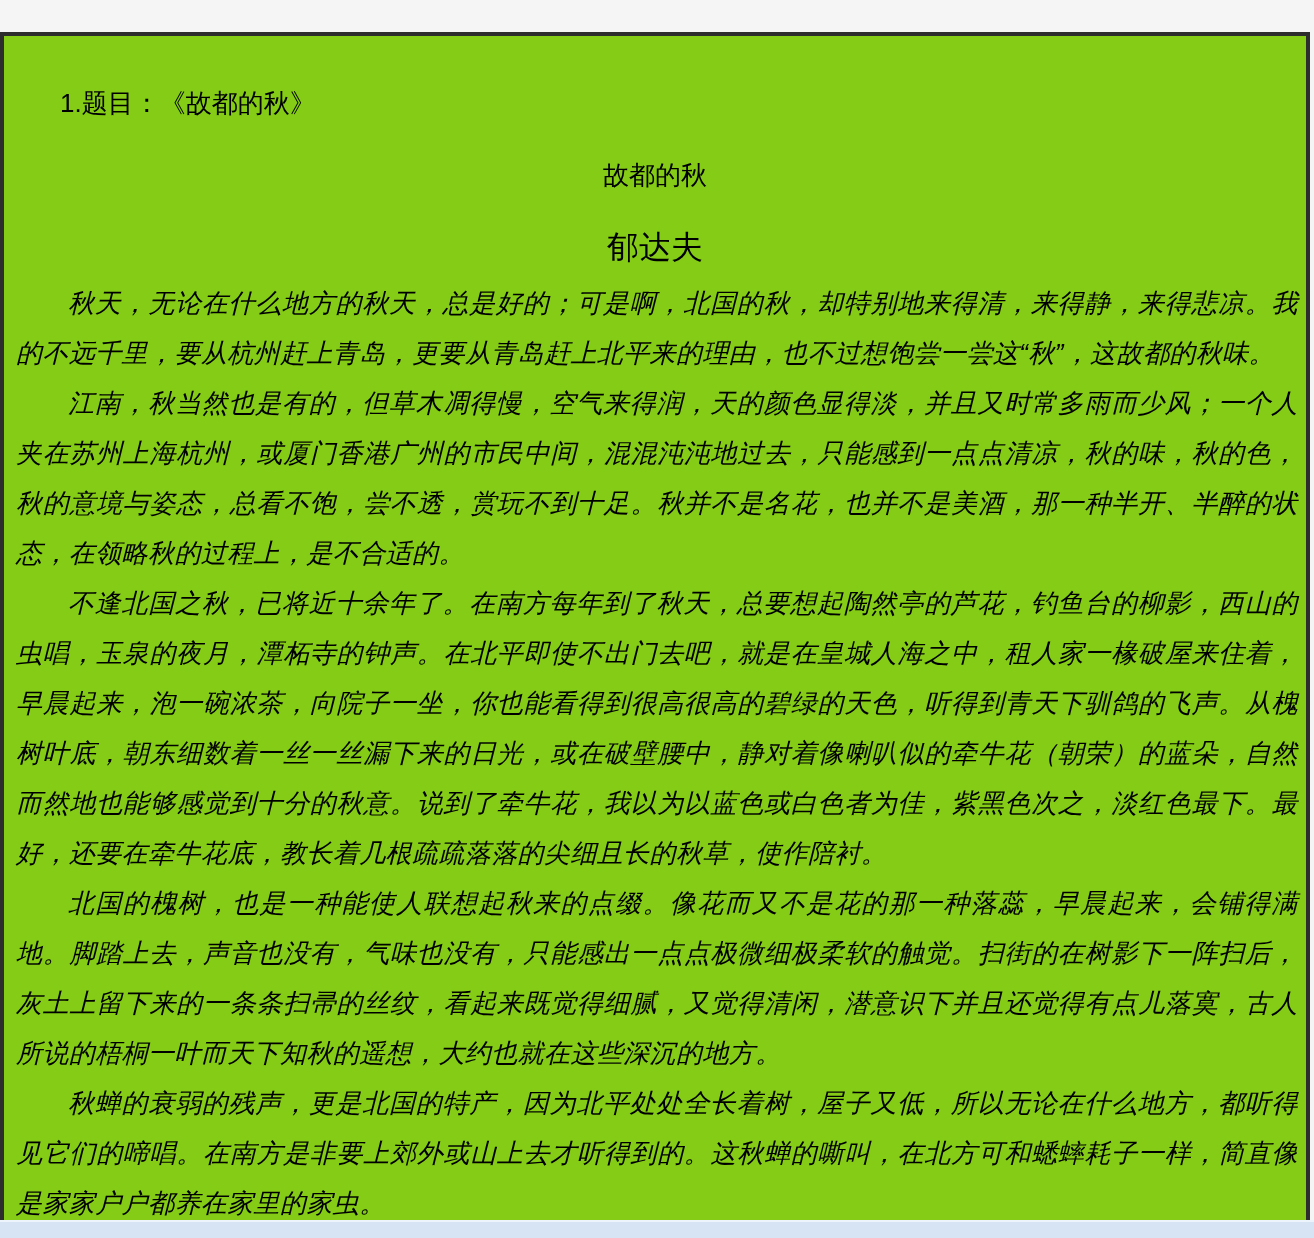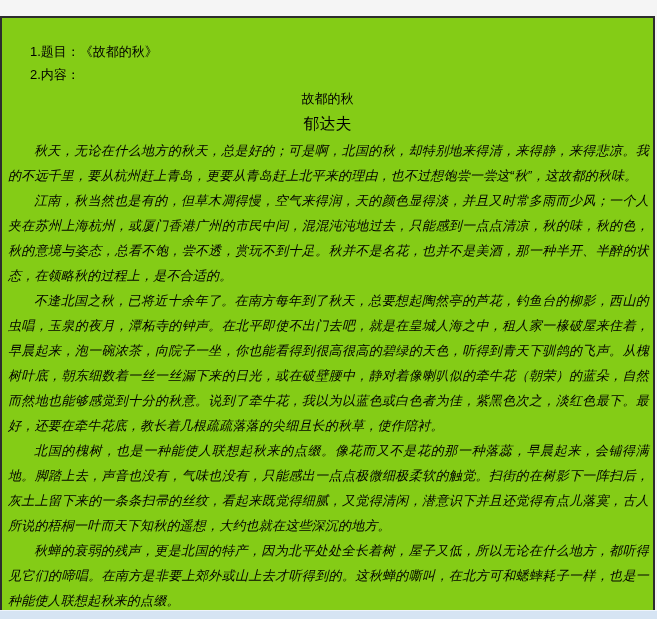--- a/index.html
+++ b/index.html
@@ -28,21 +28,21 @@
     font-size: 13px;
     line-height: 23px;
     padding-left: 28px;
     white-space: pre;
   }
   .essay-title {
     font-size: 13px;
     font-weight: normal;
     text-align: center;
     line-height: 25px;
-    margin: 0;
+    margin: 12px;
   }
   .essay-author {
     font-size: 16px;
     text-align: center;
     line-height: 25px;
     margin: 0 0 2px 0;
   }
   .essay-body {
     padding: 0 4px 0 6px;
     font-style: italic;
@@ -63,25 +63,24 @@
     height: 9px;
     background: #d6e4f3;
     border-top: 1px solid #eef4fb;
   }
 </style>
 </head>
 <body>
 
 <div class="frame">
   <div class="meta-line">1.题目：《故都的秋》</div>
-  <div class="meta-line">2.内容：</div>
   <h1 class="essay-title">故都的秋</h1>
   <div class="essay-author">郁达夫</div>
   <div class="essay-body">
     <p class="para">秋天，无论在什么地方的秋天，总是好的；可是啊，北国的秋，却特别地来得清，来得静，来得悲凉。我的不远千里，要从杭州赶上青岛，更要从青岛赶上北平来的理由，也不过想饱尝一尝这“秋”，这故都的秋味。</p>
     <p class="para">江南，秋当然也是有的，但草木凋得慢，空气来得润，天的颜色显得淡，并且又时常多雨而少风；一个人夹在苏州上海杭州，或厦门香港广州的市民中间，混混沌沌地过去，只能感到一点点清凉，秋的味，秋的色，秋的意境与姿态，总看不饱，尝不透，赏玩不到十足。秋并不是名花，也并不是美酒，那一种半开、半醉的状态，在领略秋的过程上，是不合适的。</p>
     <p class="para">不逢北国之秋，已将近十余年了。在南方每年到了秋天，总要想起陶然亭的芦花，钓鱼台的柳影，西山的虫唱，玉泉的夜月，潭柘寺的钟声。在北平即使不出门去吧，就是在皇城人海之中，租人家一椽破屋来住着，早晨起来，泡一碗浓茶，向院子一坐，你也能看得到很高很高的碧绿的天色，听得到青天下驯鸽的飞声。从槐树叶底，朝东细数着一丝一丝漏下来的日光，或在破壁腰中，静对着像喇叭似的牵牛花（朝荣）的蓝朵，自然而然地也能够感觉到十分的秋意。说到了牵牛花，我以为以蓝色或白色者为佳，紫黑色次之，淡红色最下。最好，还要在牵牛花底，教长着几根疏疏落落的尖细且长的秋草，使作陪衬。</p>
     <p class="para">北国的槐树，也是一种能使人联想起秋来的点缀。像花而又不是花的那一种落蕊，早晨起来，会铺得满地。脚踏上去，声音也没有，气味也没有，只能感出一点点极微细极柔软的触觉。扫街的在树影下一阵扫后，灰土上留下来的一条条扫帚的丝纹，看起来既觉得细腻，又觉得清闲，潜意识下并且还觉得有点儿落寞，古人所说的梧桐一叶而天下知秋的遥想，大约也就在这些深沉的地方。</p>
-    <p class="para">秋蝉的衰弱的残声，更是北国的特产，因为北平处处全长着树，屋子又低，所以无论在什么地方，都听得见它们的啼唱。在南方是非要上郊外或山上去才听得到的。这秋蝉的嘶叫，在北方可和蟋蟀耗子一样，也是一种能使人联想起秋来的点缀。</p>
+    <p class="para">秋蝉的衰弱的残声，更是北国的特产，因为北平处处全长着树，屋子又低，所以无论在什么地方，都听得见它们的啼唱。在南方是非要上郊外或山上去才听得到的。这秋蝉的嘶叫，在北方可和蟋蟀耗子一样，简直像是家家户户都养在家里的家虫。</p>
     <p class="para">还有秋雨哩，北方的秋雨，也似乎比南方的下得奇，下得有味，这秋蝉的嘶叫。</p>
   </div>
 </div>
 <div class="bottom-strip"></div>
 
 </body></html>

